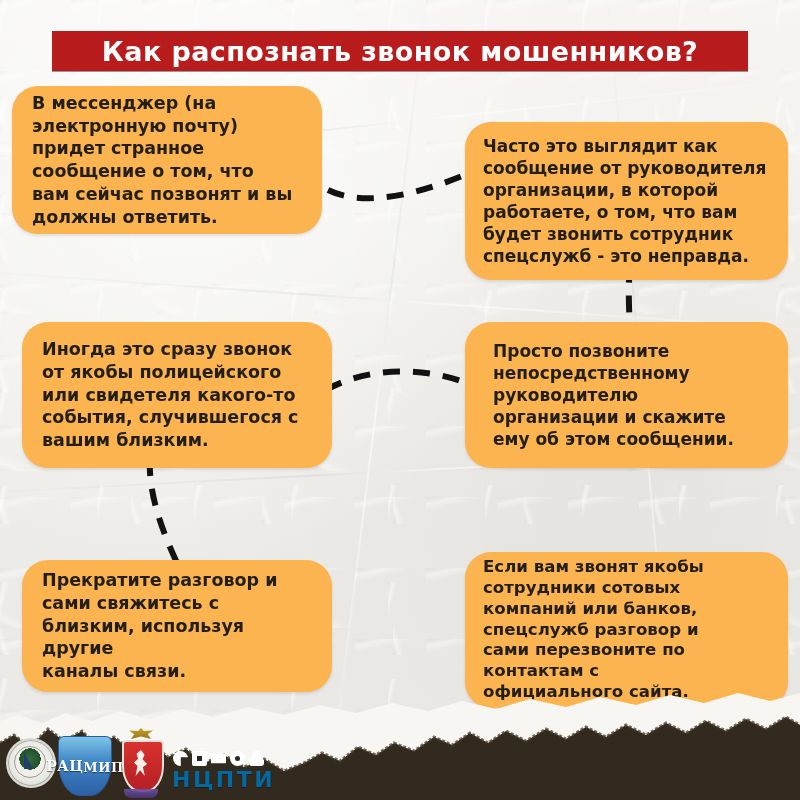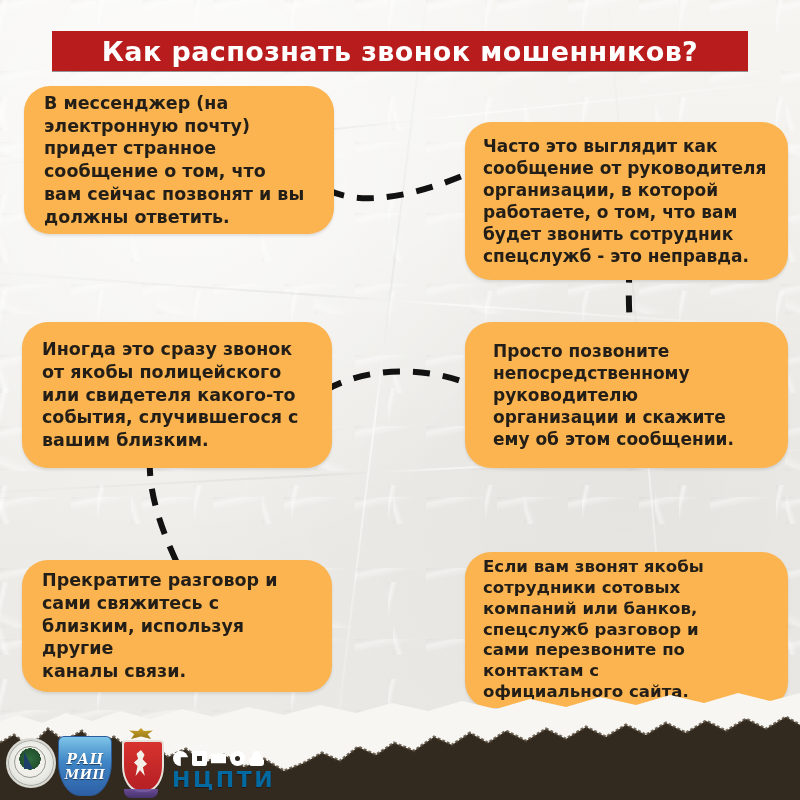--- a/index.html
+++ b/index.html
@@ -80,21 +80,21 @@
   .card-text {
     font-family: "DejaVu Sans", sans-serif;
     font-weight: bold;
     color: #231f18;
     font-size: 17.5px;
     line-height: 1.30;
     white-space: pre-line;
     width: 100%;
   }
 
-  #card1 { left: 24px;  top: 86px;  width: 310px; height: 148px; padding: 0 18px 0 20px; }
+  #card1 { left: 12px;  top: 86px;  width: 310px; height: 148px; padding: 0 18px 0 20px; }
   #card2 { left: 465px; top: 86px;  width: 323px; height: 158px; padding: 0 14px 0 18px; margin-top: 36px; }
   #card3 { left: 22px;  top: 322px; width: 310px; height: 146px; padding: 0 18px 0 20px; }
   #card4 { left: 465px; top: 322px; width: 323px; height: 146px; padding: 0 14px 0 28px; }
   #card5 { left: 22px;  top: 560px; width: 310px; height: 132px; padding: 0 18px 0 20px; }
   #card6 { left: 465px; top: 552px; width: 323px; height: 156px; padding: 0 14px 0 18px; }
 
   #card2 .card-text, #card4 .card-text, #card6 .card-text { font-size: 17px; }
   #card6 .card-text { font-size: 16.6px; line-height: 1.26; }
 
   
@@ -162,25 +162,24 @@
 
   .shield {
     left: 58px;
     top: 16px;
     width: 52px;
     height: 58px;
     background: linear-gradient(180deg, #7ec4e8 0%, #3f86c6 42%, #2d5fa5 100%);
     border-radius: 6px 6px 22px 22px / 6px 6px 34px 34px;
     border: 1px solid #2b5b9a;
     display: flex;
-    flex-direction: column;
+    flex-direction: row;
     align-items: center;
     justify-content: center;
     line-height: 1;
-    font-style: italic;
   }
   .shield .shield-l1,
   .shield .shield-l2 {
     color: #ffffff;
     font-family: "DejaVu Serif", serif;
     font-weight: bold;
     font-size: 14px;
     letter-spacing: 0.5px;
     text-shadow: 0 1px 1px rgba(0,0,0,0.5);
   }

